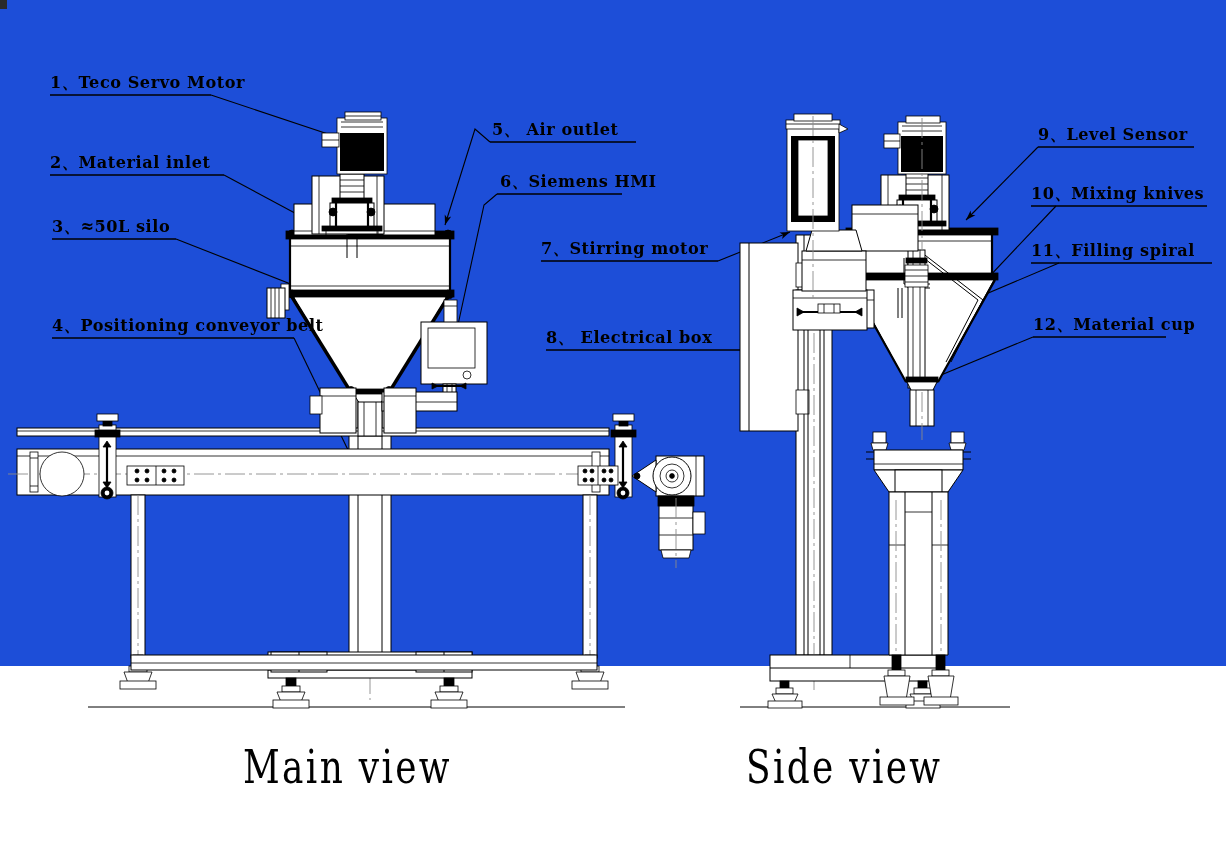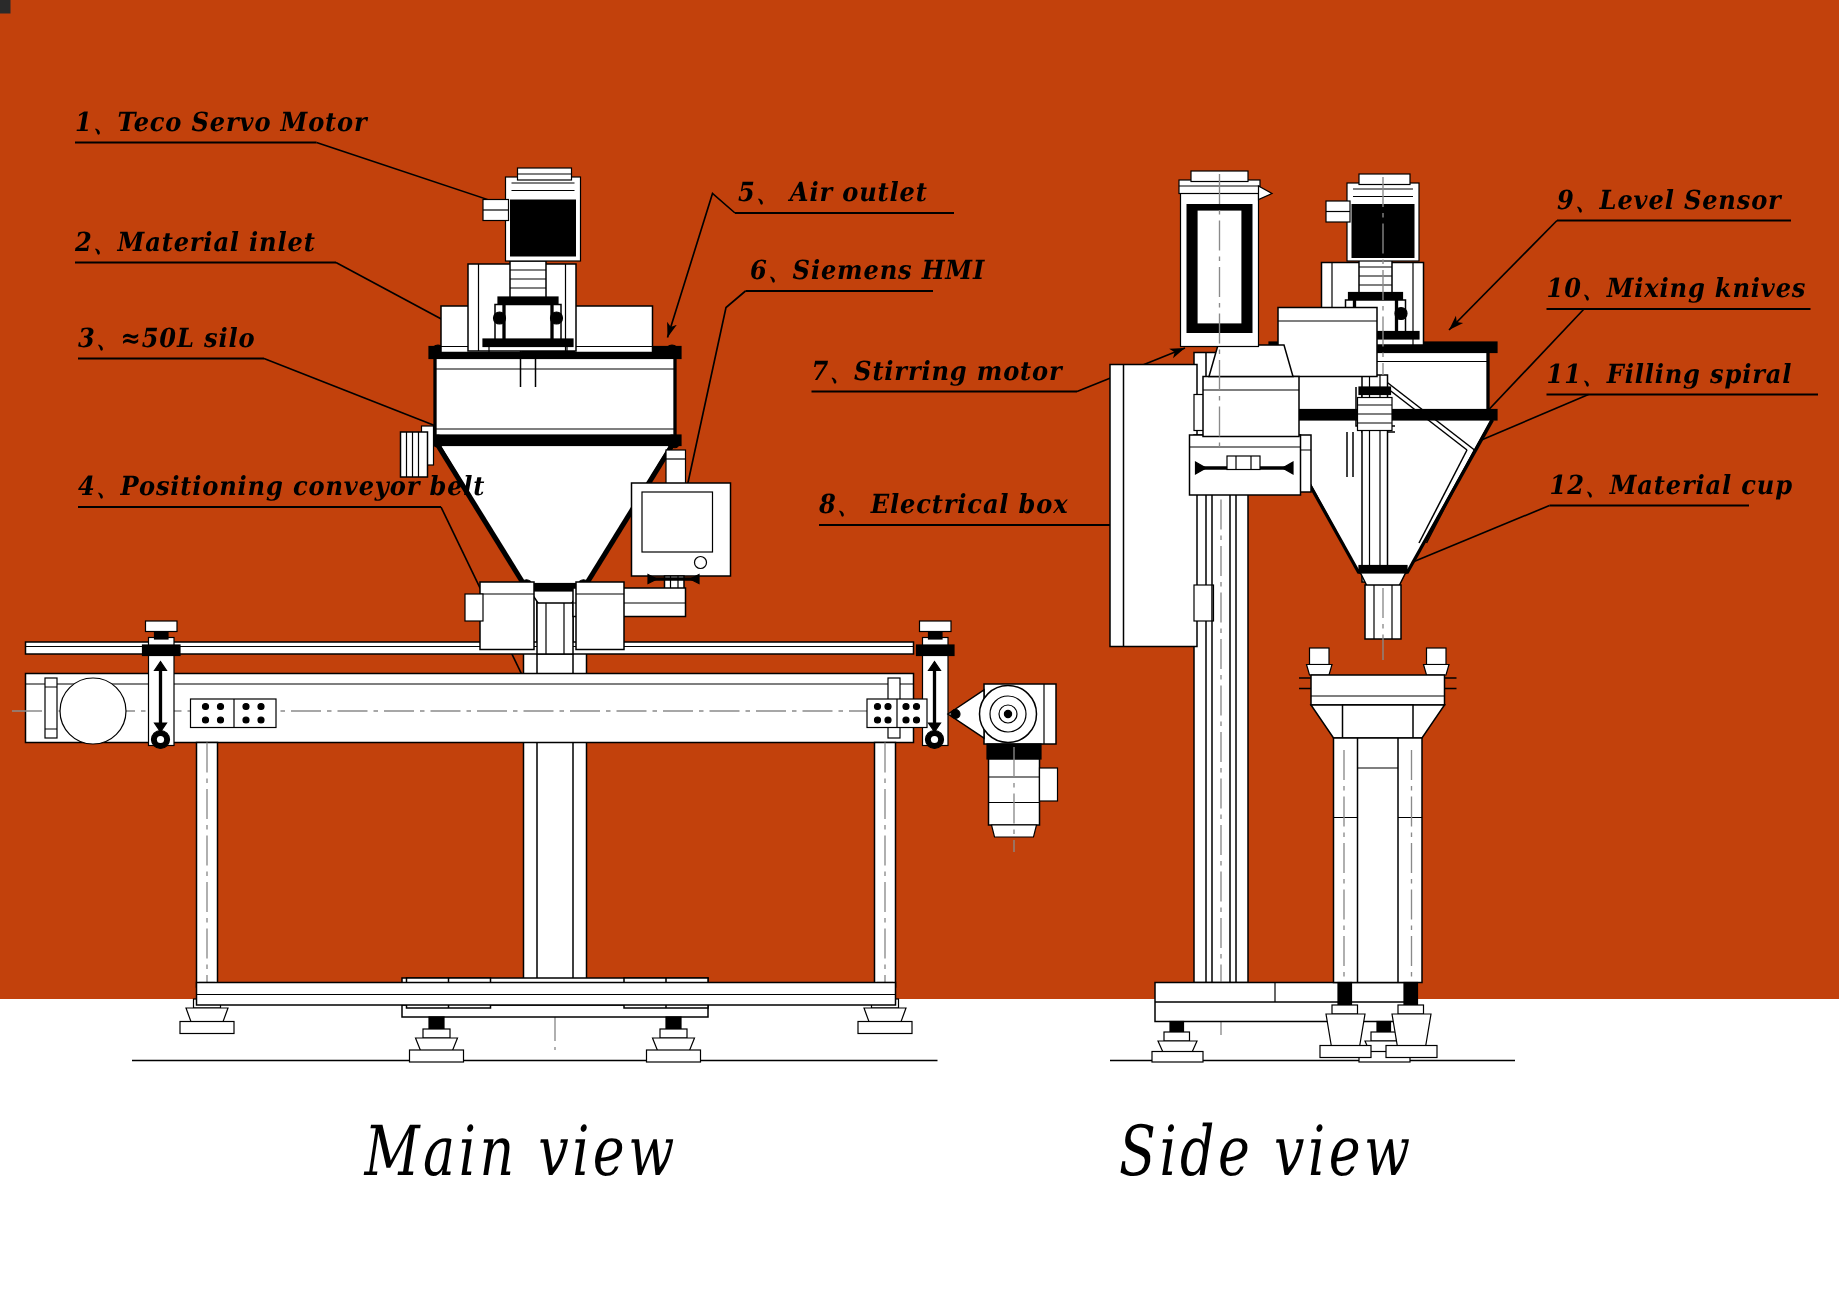--- a/index.html
+++ b/index.html
@@ -10,22 +10,21 @@
   body {
     width: 1226px;
     height: 867px;
     font-family: "Liberation Serif", "DejaVu Serif", serif;
     overflow: hidden;
   }
   #sheet {
     position: relative;
     width: 1226px;
     height: 666px;
-    background: #c2410c;
-    font-style: italic;
+    background: #1d4ed8;
   }
   svg#drawing {
     position: absolute;
     left: 0;
     top: 0;
     width: 1226px;
     height: 867px;
     display: block;
   }
   

